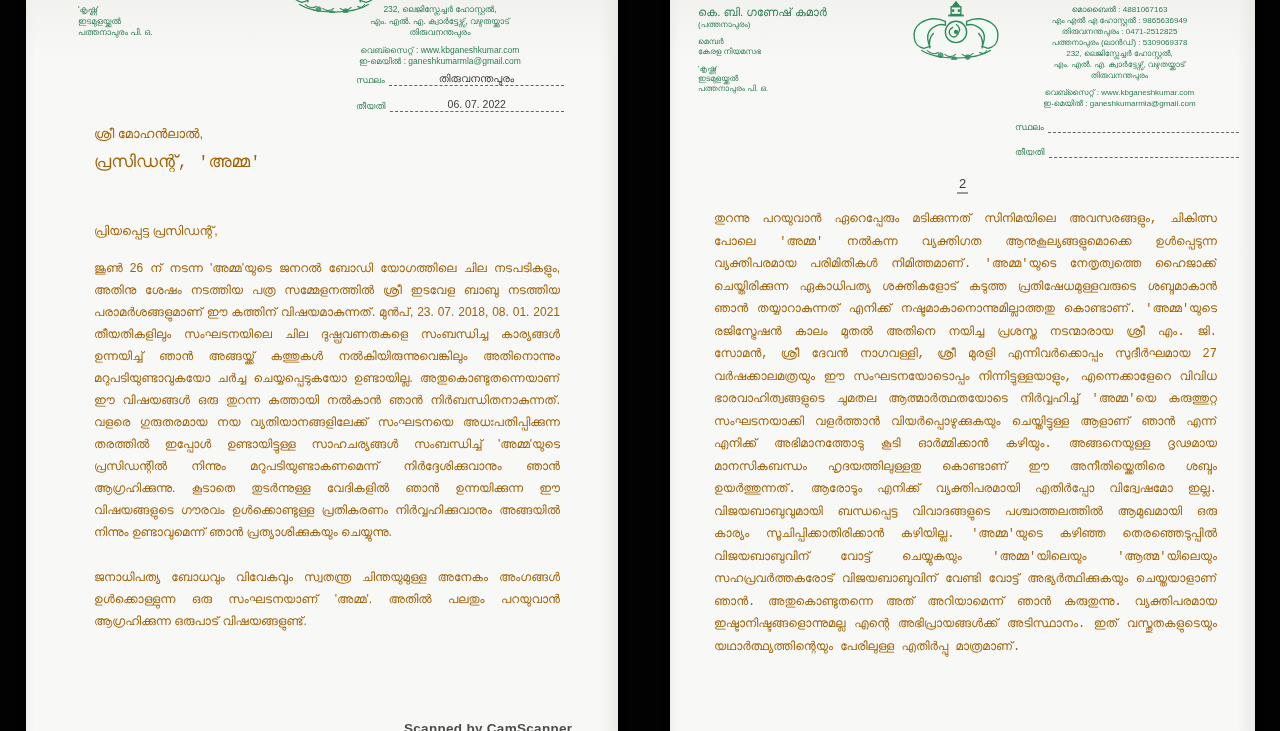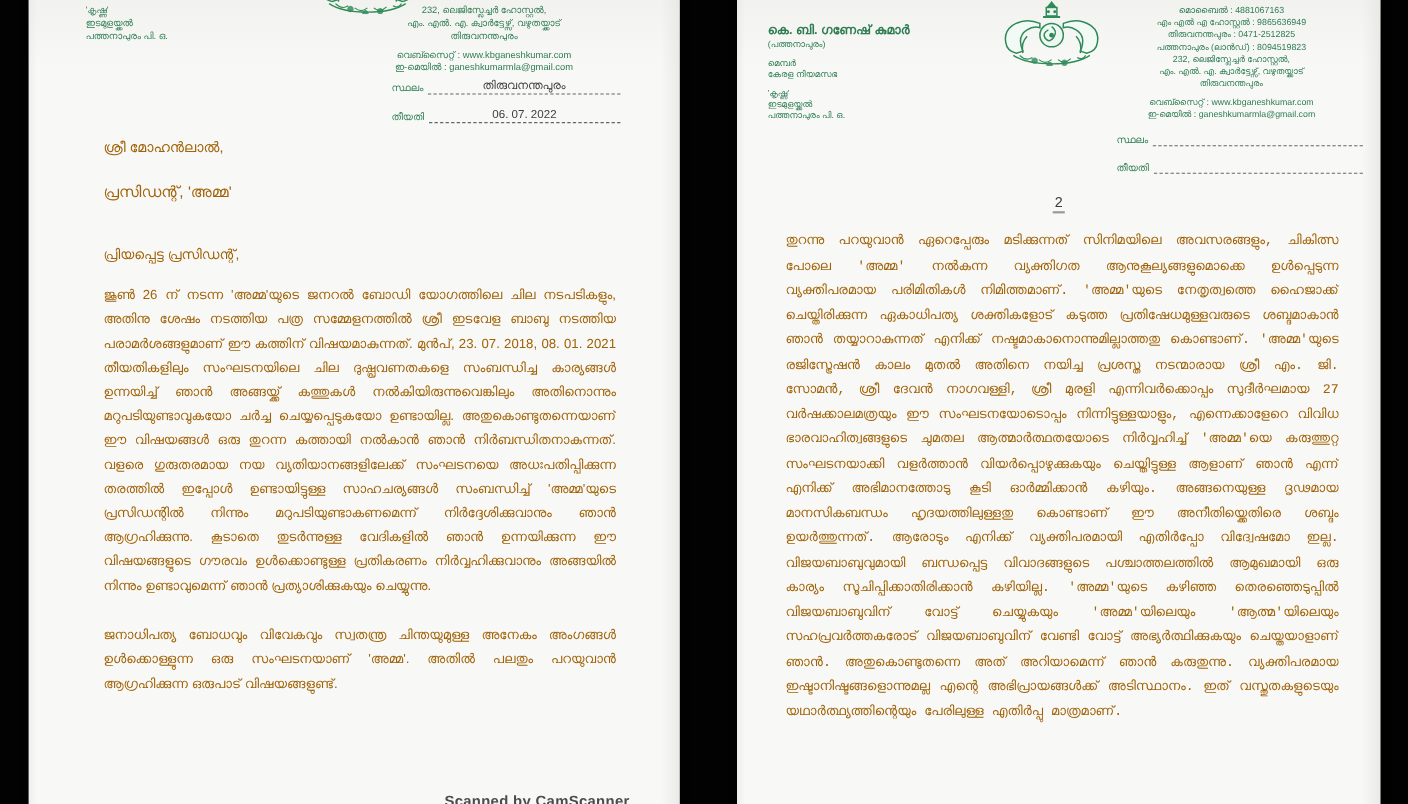--- a/index.html
+++ b/index.html
@@ -14,21 +14,21 @@
   }
   #page1{left:26px;width:592px;}
   #page2{left:670px;width:585px;}
   .paper-tint{position:absolute;inset:0;background:linear-gradient(180deg,rgba(230,230,226,.35),rgba(255,255,255,0) 60px),linear-gradient(90deg,rgba(0,0,0,.04),rgba(0,0,0,0) 8px,rgba(0,0,0,0) 97%,rgba(0,0,0,.06));pointer-events:none;}
 
   .green{color:#2e7d52;}
   .lh-small{font-size:8.5px;line-height:11.5px;filter:blur(.3px);}
   .lh-left{position:absolute;}
   #page1 .lh-left{left:52px;top:4px;width:130px;}
   #page2 .lh-left{left:28px;top:6px;width:195px;}
-  .lh-name{font-size:11.5px;font-weight:bold;line-height:13px;margin-bottom:1px;margin-top:16px;}
+  .lh-name{font-size:11.5px;font-weight:normal;line-height:13px;margin-bottom:1px;}
   .lh-sub{font-size:8px;line-height:10px;}
   .lh-gap{height:7px;}
 
   .lh-right{position:absolute;text-align:center;}
   #page1 .lh-right{left:290px;right:54px;top:4px;}
   #page2 .lh-right{left:330px;right:16px;top:4px;}
   .lh-right .gap{height:6px;}
 
   .fill-row{position:absolute;display:flex;align-items:flex-end;font-size:9px;}
   .fill-label{margin-right:4px;white-space:nowrap;filter:blur(.3px);}
@@ -38,21 +38,21 @@
   #page2 .fill-place{left:345px;right:16px;top:122px;}
   #page2 .fill-date{left:345px;right:16px;top:147px;}
 
   .emblem-clip{position:absolute;overflow:hidden;}
   #page1 .emblem-clip{left:248px;top:0;width:120px;height:13px;}
   #page1 .emblem-clip svg{margin-top:-47px;}
   #page2 .emblem-clip{left:226px;top:0;width:122px;height:60px;}
 
   .bodytext{color:#a16207;filter:blur(.45px);}
   .recipient1{position:absolute;left:68px;top:126px;font-size:13px;}
-  .recipient2{position:absolute;left:68px;top:166px;font-size:14px;}
+  .recipient2{position:absolute;left:68px;top:152px;font-size:17px;font-family:Liberation Mono, monospace;}
   .salutation{position:absolute;left:68px;top:224px;font-size:12.5px;}
   .para{position:absolute;text-align:justify;font-size:12px;line-height:22px;overflow:hidden;word-break:break-word;}
   #p1-para1{left:68px;right:58px;top:257px;height:302px;}
   #p1-para2{left:68px;right:58px;top:566px;height:72px;}
   #p2-body{left:44px;right:38px;top:208px;height:498px;line-height:22.5px;font-family:Liberation Mono, monospace;}
 
   .pagenum{position:absolute;top:176px;left:0;right:0;text-align:center;font-size:13px;color:#3a3a3a;}
   .pagenum span{border-bottom:2px solid #9a9a9a;padding:0 2px 1px;}
 
   .watermark{position:absolute;left:378px;top:721px;font-size:13.5px;font-weight:bold;color:#4c4c4c;letter-spacing:.3px;white-space:nowrap;}
@@ -152,21 +152,21 @@
         <path d="M30 52 q6 6 12 2 M48 56 q6 5 12 0 M66 56 q6 5 12 -1 M84 54 q5 3 8 -2" stroke-width="1.1"></path>
         <path d="M44 54 a3 3 0 1 0 .1 0 M58 58 a3 3 0 1 0 .1 0 M72 56 a3 3 0 1 0 .1 0" fill="#2e8a57" stroke="none" opacity=".8"></path>
       </g>
     </svg>
   </div>
 
   <div class="lh-right green" style="font-size:8px;line-height:11px;filter:blur(.3px)">
     <div>മൊബൈൽ :  4881067163</div>
     <div>എം എൽ എ ഹോസ്റ്റൽ :  9865636949</div>
     <div>തിരുവനന്തപുരം :  0471-2512825</div>
-    <div>പത്തനാപുരം (ലാൻഡ്) :  8094519823</div>
+    <div>പത്തനാപുരം (ലാൻഡ്) :  5309069378</div>
     <div>232, ലെജിസ്ലേച്ചർ ഹോസ്റ്റൽ,</div>
     <div>എം. എൽ. എ. ക്വാർട്ടേഴ്സ്, വഴുതയ്ക്കാട്</div>
     <div>തിരുവനന്തപുരം</div>
     <div class="gap"></div>
     <div>വെബ്സൈറ്റ് : www.kbganeshkumar.com</div>
     <div>ഇ-മെയിൽ : ganeshkumarmla@gmail.com</div>
   </div>
 
   <div class="fill-row fill-place">
     <span class="fill-label green">സ്ഥലം</span>

